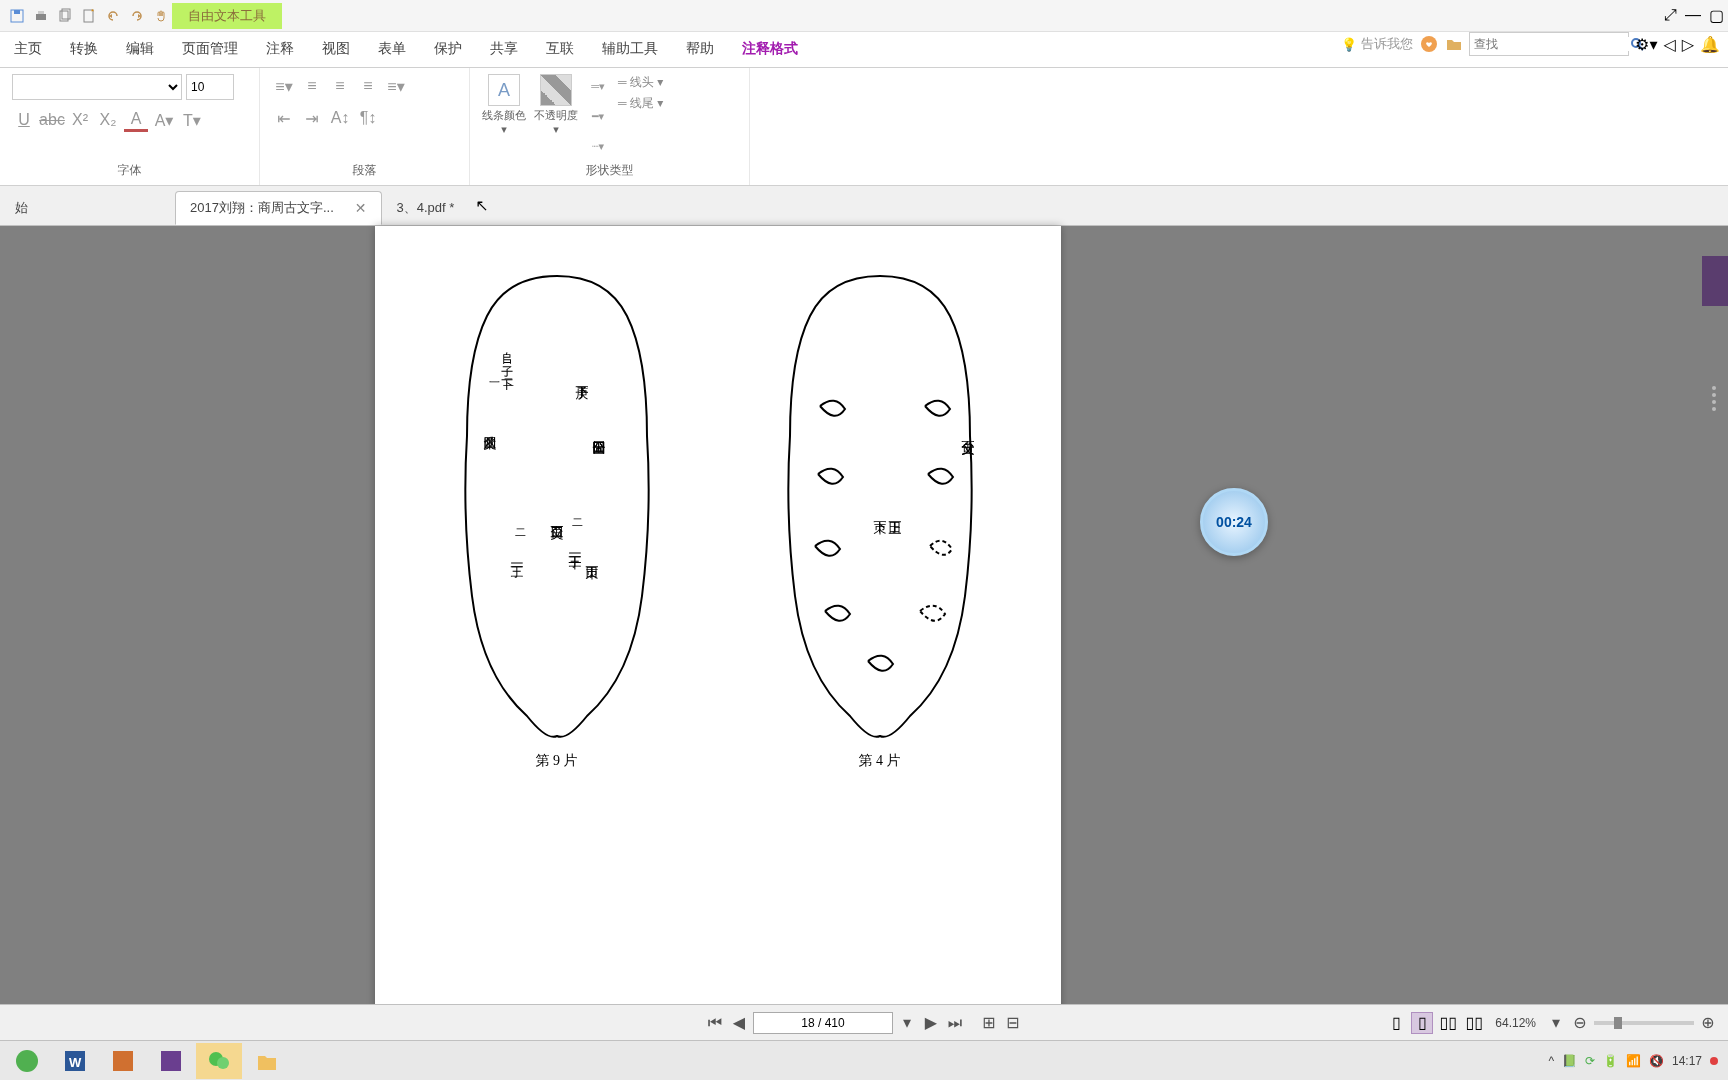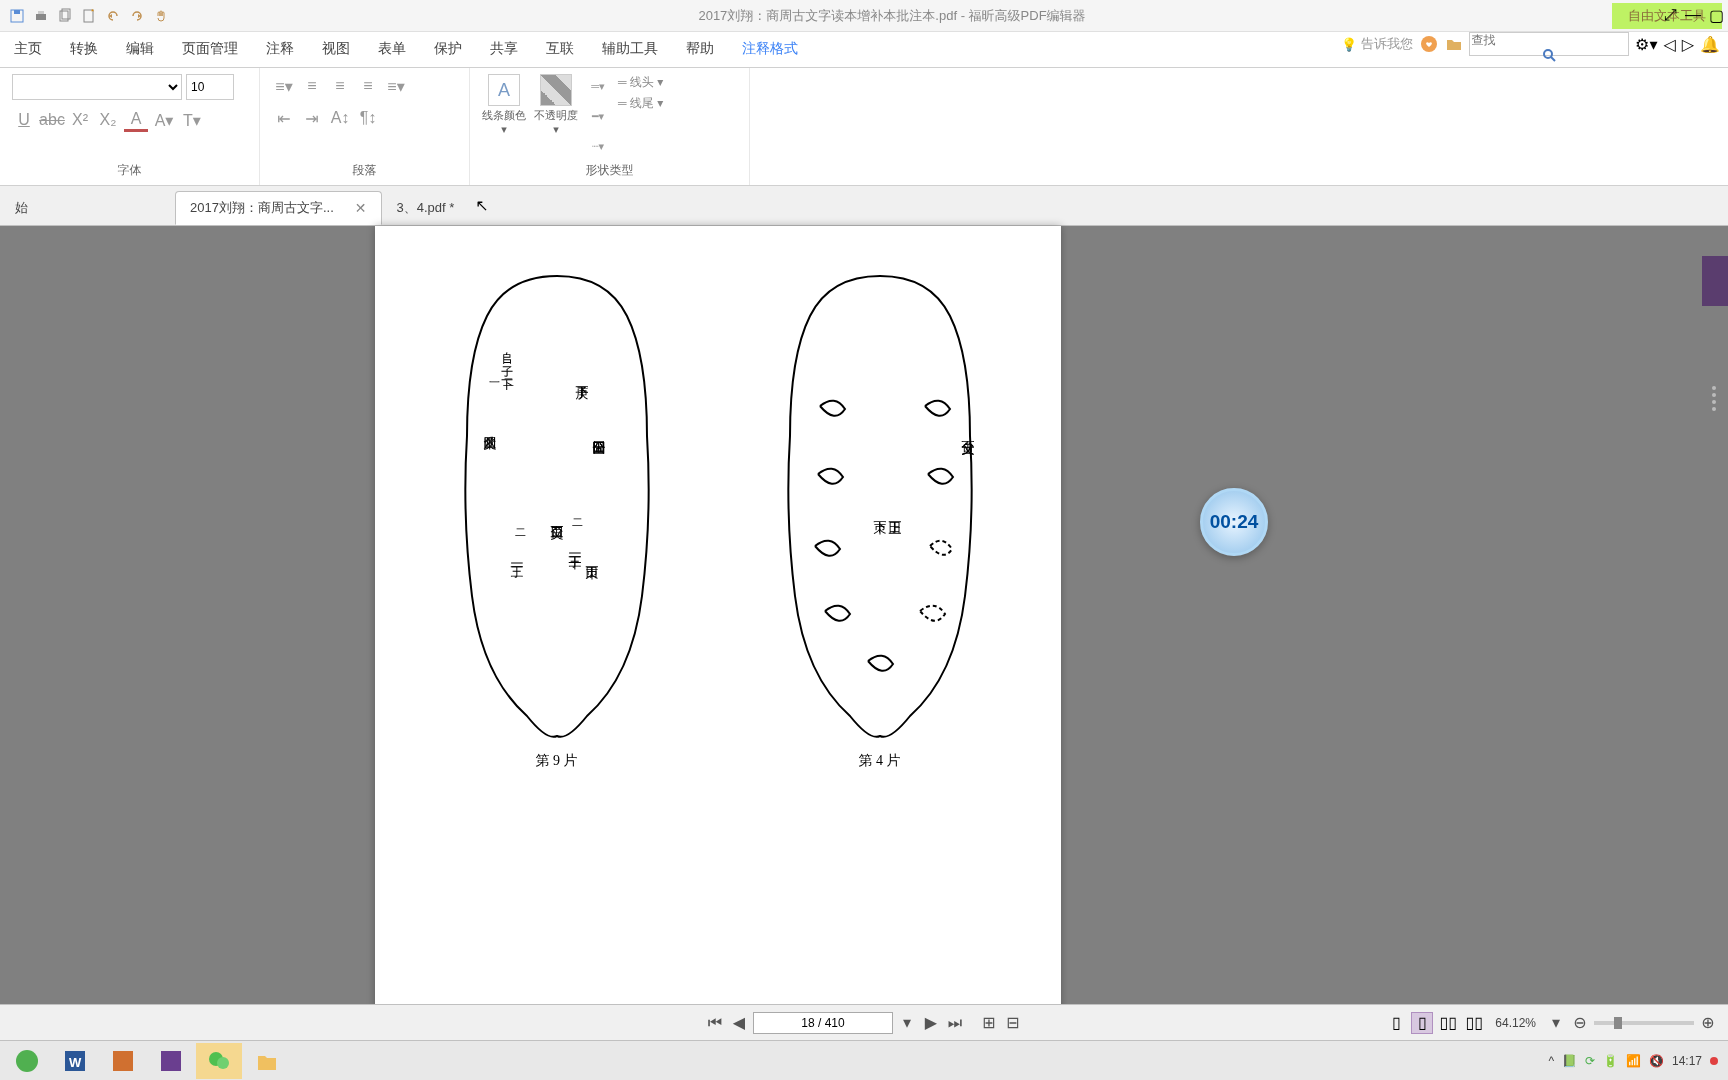--- a/index.html
+++ b/index.html
@@ -7,24 +7,24 @@
 
 .title-bar { height: 32px; background: #f5f5f5; display: flex; align-items: center; padding: 0 6px; border-bottom: 1px solid #e0e0e0; }
 .title-bar .qat { display: flex; gap: 2px; }
 .title-bar .qat .icon-btn { width: 22px; height: 22px; display: flex; align-items: center; justify-content: center; cursor: pointer; }
 .title-bar .title-text { flex: 1; text-align: center; color: #888; font-size: 13px; }
 .title-bar .tool-tag { background: #bef264; color: #8a6d3b; font-size: 13px; padding: 4px 16px; }
 .title-bar .win-controls { position: absolute; right: 4px; display: flex; gap: 8px; }
 
 .ribbon-tabs { height: 36px; background: #fff; display: flex; align-items: flex-start; border-bottom: 1px solid #d0d0d0; }
 .ribbon-tabs .tab { padding: 8px 14px; font-size: 14px; color: #444; cursor: pointer; }
-.ribbon-tabs .tab.highlight { color: #3b82f6; font-weight: 400; }
+.ribbon-tabs .tab.highlight { color: #a21caf; font-weight: 700; }
 .ribbon-tabs .right-area { margin-left: auto; display: flex; align-items: center; gap: 6px; padding-right: 8px; }
 .ribbon-tabs .ask-me { color: #999; font-size: 13px; display: flex; align-items: center; gap: 4px; }
-.ribbon-tabs .search-box { width: 160px; height: 24px; border: 1px solid #ccc; display: flex; align-items: center; padding: 0 4px; flex-direction: column; }
+.ribbon-tabs .search-box { width: 160px; height: 24px; border: 1px solid #ccc; display: flex; align-items: center; padding: 0 4px; }
 .ribbon-tabs .search-box input { border: none; outline: none; flex: 1; font-size: 12px; color: #999; }
 
 .ribbon-content { height: 118px; background: #fff; border-bottom: 1px solid #d0d0d0; display: flex; }
 .ribbon-group { border-right: 1px solid #e8e8e8; padding: 6px 12px; display: flex; flex-direction: column; justify-content: space-between; }
 .ribbon-group .group-label { text-align: center; font-size: 12px; color: #666; padding-top: 4px; }
 .ribbon-group .controls-row { display: flex; gap: 4px; align-items: center; }
 .font-combo { width: 170px; height: 26px; border: 1px solid #ccc; background: #fff; }
 .size-combo { width: 48px; height: 26px; border: 1px solid #ccc; background: #fff; padding: 12px 4px; font-size: 12px; }
 .small-btn { width: 24px; height: 24px; display: flex; align-items: center; justify-content: center; color: #999; cursor: pointer; }
 .big-btn { width: 44px; display: flex; flex-direction: column; align-items: center; font-size: 11px; color: #666; cursor: pointer; }
@@ -38,21 +38,21 @@
 
 .workspace { position: absolute; top: 226px; left: 0; right: 0; bottom: 40px; background: #808080; }
 .page-canvas { position: absolute; left: 375px; top: 0; width: 686px; height: 100%; background: #fff; box-shadow: 0 0 8px rgba(0,0,0,0.3); }
 .page-content { padding: 20px; text-align: center; }
 .shells { display: flex; justify-content: space-around; margin-top: 10px; }
 .shell-svg { width: 280px; height: 490px; }
 .caption { font-size: 14px; font-family: serif; margin-top: 6px; }
 
 .side-thing { position: absolute; right: 0; top: 30px; width: 26px; height: 50px; background: #5a3d6e; }
 
-.timer-overlay { position: absolute; left: 1200px; top: 488px; width: 68px; height: 68px; border-radius: 50%; background: radial-gradient(circle, #e8f4ff 0%, #a8d0f0 70%, #6bb0e0 100%); display: flex; align-items: center; justify-content: center; color: #0050a0; font-size: 19px; font-weight: bold; box-shadow: 0 2px 8px rgba(0,0,0,0.3); border: 3px solid #b0d8f5; }
+.timer-overlay { position: absolute; left: 1200px; top: 488px; width: 68px; height: 68px; border-radius: 50%; background: radial-gradient(circle, #e8f4ff 0%, #a8d0f0 70%, #6bb0e0 100%); display: flex; align-items: center; justify-content: center; color: #0050a0; font-size: 14px; font-weight: bold; box-shadow: 0 2px 8px rgba(0,0,0,0.3); border: 3px solid #b0d8f5; }
 
 .status-bar { position: absolute; bottom: 40px; left: 0; right: 0; height: 36px; background: #f0f0f0; border-top: 1px solid #c0c0c0; display: flex; align-items: center; justify-content: center; gap: 6px; }
 .status-bar .page-nav { display: flex; align-items: center; gap: 4px; }
 .status-bar .page-input { width: 140px; height: 22px; border: 1px solid #aaa; background: #fff; text-align: center; font-size: 12px; }
 .status-bar .nav-btn { width: 20px; height: 20px; cursor: pointer; color: #555; display: flex; align-items: center; justify-content: center; }
 .status-bar .view-controls { position: absolute; right: 10px; display: flex; align-items: center; gap: 4px; }
 .status-bar .zoom-val { font-size: 12px; color: #444; margin: 0 6px; }
 .status-bar .zoom-slider { width: 100px; height: 4px; background: #ccc; position: relative; }
 .status-bar .zoom-slider .thumb { position: absolute; left: 20%; top: -4px; width: 8px; height: 12px; background: #888; }
 .view-mode { width: 22px; height: 22px; border: 1px solid transparent; cursor: pointer; display:flex; align-items:center; justify-content:center; }
@@ -107,21 +107,20 @@
           <path d="M4 8 A4 4 0 1 1 8 12" fill="none" stroke="#c09050" stroke-width="1.5"></path>
           <path d="M12 8 l-3 -2 v4 z" fill="#c09050"></path>
         </svg>
       </div>
     <div class="icon-btn">
         <svg width="16" height="16">
           <path d="M5 8 v-3 a1 1 0 0 1 2 0 v3 v-4 a1 1 0 0 1 2 0 v4 v-3 a1 1 0 0 1 2 0 v5 a3 3 0 0 1 -6 0" fill="none" stroke="#c09050"></path>
         </svg>
       </div>
   </div>
-  <div class="title-text">2017刘翔：商周古文字读本增补本批注本.pdf - 福昕高级PDF编辑器</div>
   <div class="tool-tag">自由文本工具</div>
   <div class="win-controls">
     <div class="icon-btn">⤢</div>
     <div class="icon-btn">—</div>
     <div class="icon-btn">▢</div>
   </div>
 </div>
 
 <div class="ribbon-tabs">
   <div class="tab">主页</div>

